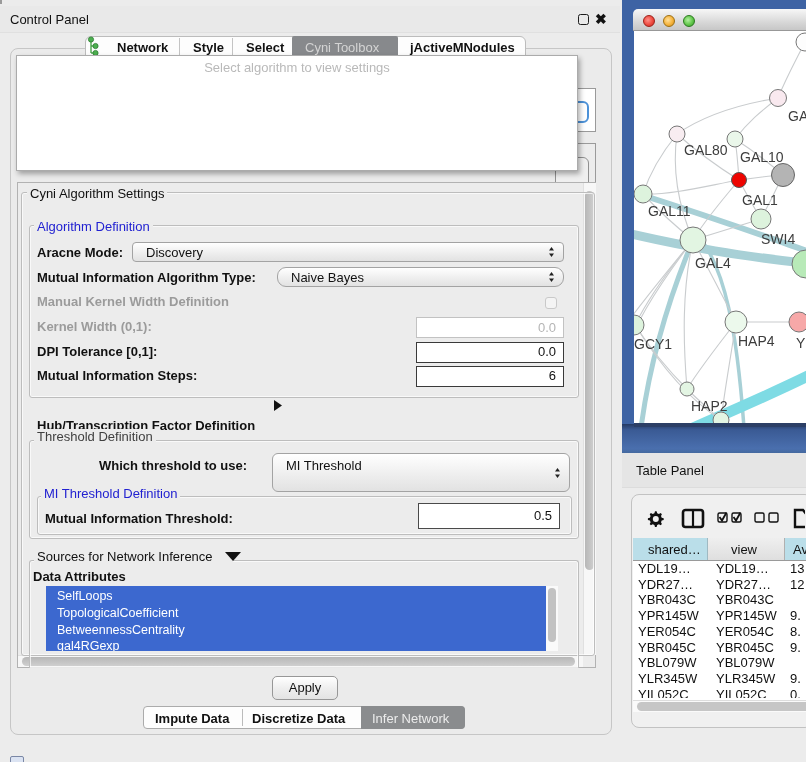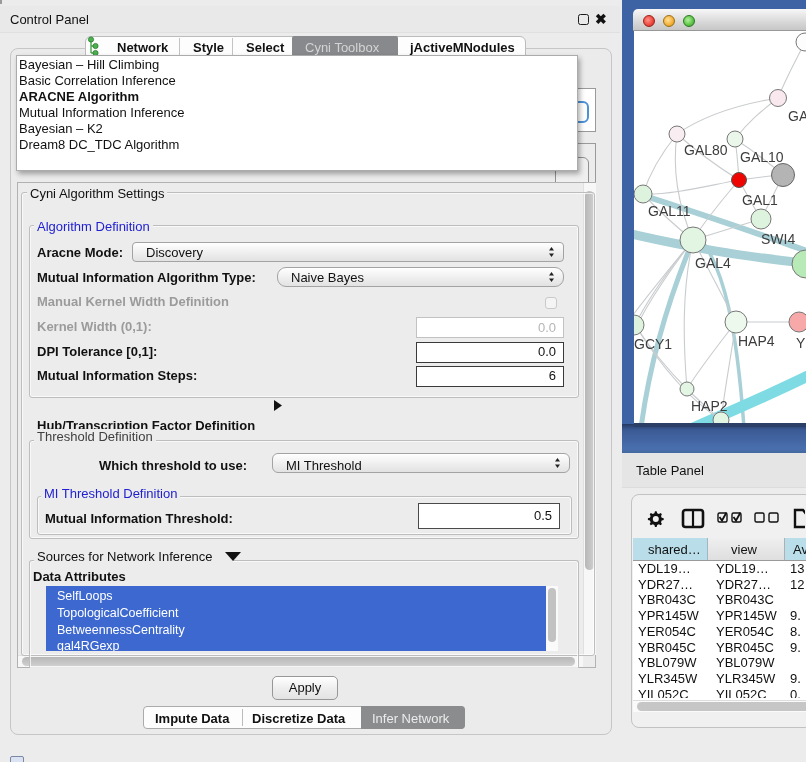--- a/index.html
+++ b/index.html
@@ -98,21 +98,21 @@
 
 <div class="abs lbl bold" style="left:37px;top:418px;">Hub/Transcription Factor Definition</div>
 <svg class="abs" style="left:272px;top:399px;" width="12" height="13" viewBox="0 0 12 13">
     <path d="M2 1 L10 6.5 L2 12 Z" fill="#111"></path>
   </svg>
 
 <div class="grp" style="left:29px;top:440px;width:548px;height:97px;"></div>
 <div class="gl" style="left:34px;top:429px;color:#404040;">Threshold Definition</div>
 
 <div class="abs lbl bold" style="left:99px;top:458px;">Which threshold to use:</div>
-<div class="combo" style="left:272px;top:453px;width:298px;height:20px;line-height:24px;border-radius:6px;">MI Threshold<span class="spin">
+<div class="combo" style="left:272px;top:453px;width:298px;height:39px;line-height:24px;border-radius:6px;">MI Threshold<span class="spin">
       <svg width="7" height="12" viewBox="0 0 7 12">
         <path d="M1 4.5 L3.5 1 L6 4.5 Z" fill="#222"></path>
         <path d="M1 7.5 L3.5 11 L6 7.5 Z" fill="#222"></path>
       </svg>
     </span></div>
 
 <div class="grp" style="left:37px;top:496px;width:533px;height:37px;"></div>
 <div class="gl" style="left:41px;top:486px;color:#2121d1;">MI Threshold Definition</div>
 <div class="abs lbl bold" style="left:45px;top:511px;">Mutual Information Threshold:</div>
 <div class="fld" style="left:418px;top:503px;width:142px;height:26px;border:1.5px solid #4a4a4a;color:#111;line-height:23px;">0.5</div>
@@ -135,28 +135,21 @@
 <div class="abs" style="left:143px;top:706px;width:322px;height:23px;background:#fdfdfd;border:1px solid #ababab;border-radius:4px;box-sizing:border-box;"></div>
 <div class="abs" style="left:361px;top:706px;width:104px;height:23px;background:#8a8c8e;border-radius:0 4px 4px 0;"></div>
 <div class="abs lbl bold" style="left:155px;top:711px;">Impute Data</div>
 <div class="abs lbl bold" style="left:252px;top:711px;">Discretize Data</div>
 <div class="abs lbl bold" style="left:372px;top:711px;color:#ececec;font-weight:normal;">Infer Network</div>
 <div class="abs" style="left:242px;top:709px;width:1px;height:17px;background:#bbb;"></div>
 
 <div class="abs" style="left:10px;top:756px;width:12px;height:12px;border:1px solid #7a87a5;background:#dbe3f2;border-radius:2px;"></div>
 
 <div class="abs" style="left:16px;top:55px;width:562px;height:116px;background:#fff;border:1px solid #ababab;box-shadow:2px 3px 5px rgba(0,0,0,.32);box-sizing:border-box;">
-  <div style="font-size:13px;color:#111;margin-left:2px;line-height:16px;margin-top:1px;">
-    Bayesian – Hill Climbing<br>
-    Basic Correlation Inference<br>
-    <span class="bold">ARACNE Algorithm</span><br>
-    Mutual Information Inference<br>
-    Bayesian – K2<br>
-    Dream8 DC_TDC Algorithm
-  </div>
+  <div style="text-align:center;font-size:13px;color:#b9b9b9;margin-top:4px;">Select algorithm to view settings</div>
 </div>
 
 <div class="abs" style="left:622px;top:0;width:184px;height:453px;background:#3e63a4;"></div>
 <div class="abs" style="left:622px;top:424px;width:184px;height:29px;background:linear-gradient(#253a63,#3a5a94 20%,#4a6fae 85%,#44699f);"></div>
 
 <div class="abs" style="left:633px;top:9px;width:173px;height:22px;background:linear-gradient(#f7f7f7,#d4d4d4 70%,#c7c7c7);border-radius:5px 0 0 0;border-bottom:1px solid #989898;box-sizing:border-box;"></div>
 <div class="abs" style="left:643px;top:15px;width:12px;height:12px;border-radius:50%;background:radial-gradient(circle at 4px 4px,#ff9089,#ee4b40 55%,#c62a20);border:.5px solid #9d2018;box-sizing:border-box;"></div>
 <div class="abs" style="left:663px;top:15px;width:12px;height:12px;border-radius:50%;background:radial-gradient(circle at 4px 4px,#ffe09a,#f5b33c 55%,#cd8a1e);border:.5px solid #9e7011;box-sizing:border-box;"></div>
 <div class="abs" style="left:683px;top:15px;width:12px;height:12px;border-radius:50%;background:radial-gradient(circle at 4px 4px,#b4f0a0,#62c74b 55%,#3b9a2c);border:.5px solid #2a7a1e;box-sizing:border-box;"></div>
 

